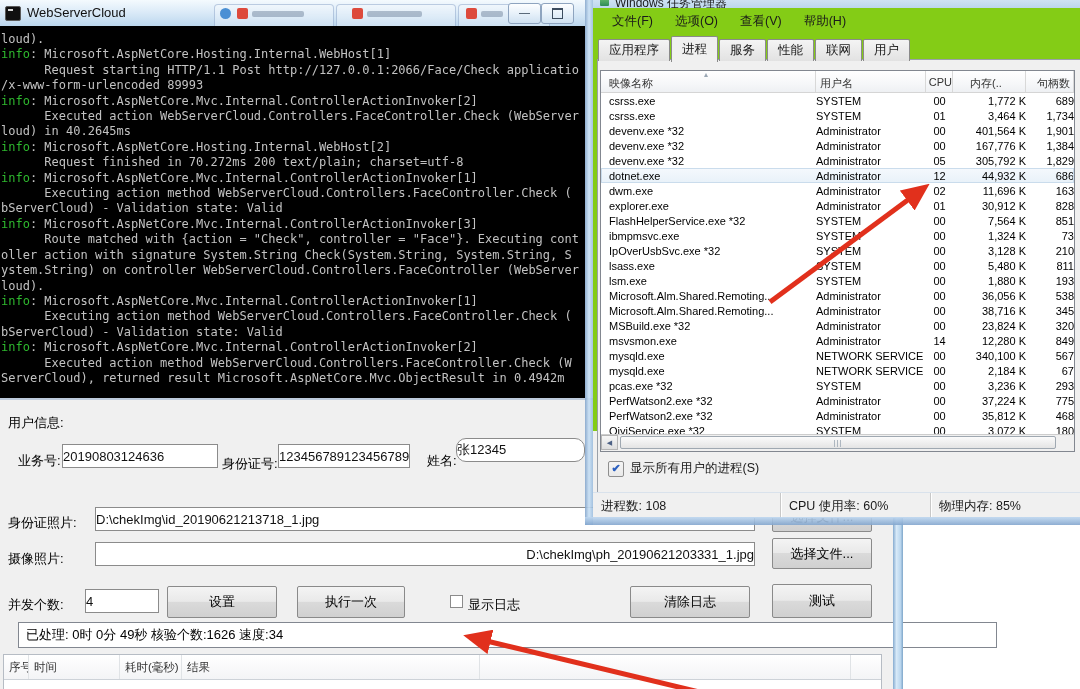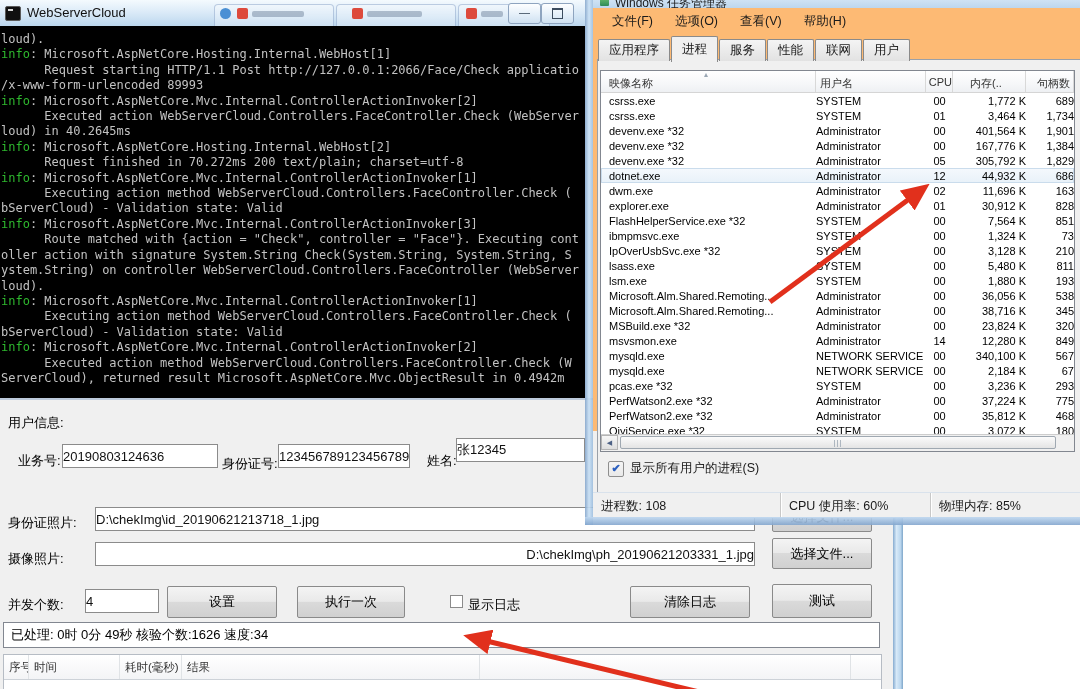--- a/index.html
+++ b/index.html
@@ -32,38 +32,38 @@
     border-top:2px solid #bccadb;font-size:13px;color:#000;}
   .aero-right{position:absolute;right:0;top:0;width:10px;height:100%;
     background:linear-gradient(90deg,#86abd0,#d7e9f8 35%,#bad6ee 75%,#7fa6c9);}
   .flabel{position:absolute;white-space:nowrap;}
   .fw-input{position:absolute;border:1px solid #8b8b8b;background:#fff;font-family:"Liberation Sans",sans-serif;
     font-size:13px;padding:0 0;height:24px;box-sizing:border-box;color:#111;}
   .btn{position:absolute;border:1px solid #8a8a8a;border-radius:2px;font-size:13px;color:#000;
     background:linear-gradient(180deg,#f4f4f4,#e9e9e9 48%,#dadada 50%,#d0d0d0);
     display:flex;align-items:center;justify-content:center;box-sizing:border-box;}
   .chk{position:absolute;width:13px;height:13px;border:1px solid #8b8b8b;background:#fff;box-sizing:border-box;}
-  .statusbox{position:absolute;left:3px;top:222px;width:877px;height:26px;background:#fff;
+  .statusbox{position:absolute;left:18px;top:222px;width:979px;height:26px;background:#fff;
     border:1px solid #828790;box-sizing:border-box;line-height:24px;padding-left:7px;font-size:13px;}
   .rtable{position:absolute;left:3px;top:254px;width:879px;height:40px;background:#fff;
     border:1px solid #b6bcc4;box-sizing:border-box;}
   .rhead{display:flex;height:24px;background:linear-gradient(#ffffff,#f3f4f6);border-bottom:1px solid #cdd2d8;
     font-size:11.5px;color:#333;}
   .rcell{border-right:1px solid #e0e3e6;padding:5px 0 0 5px;box-sizing:border-box;overflow:hidden;white-space:nowrap;}
   
   .tm{position:absolute;left:585px;top:0;width:495px;height:525px;z-index:3;overflow:hidden;}
   .tm-bl{position:absolute;left:0;top:0;width:8px;height:525px;
     background:linear-gradient(90deg,rgba(125,160,200,.85),rgba(200,224,245,.9) 50%,rgba(150,185,220,.85));}
   .tm-bb{position:absolute;left:0;top:517px;width:495px;height:8px;
     background:linear-gradient(rgba(190,215,240,.9),rgba(130,165,205,.9));}
   .tm-titlecut{position:absolute;left:8px;top:0;width:487px;height:8px;overflow:hidden;
     background:linear-gradient(#cfe2f4,#bdd6ed);}
   .tm-titlecut .t{position:relative;top:-7px;left:22px;font-size:12px;color:#1a1a1a;}
   .tm-titlecut .i{position:absolute;left:7px;top:-3px;width:9px;height:9px;background:linear-gradient(#6fc26f,#2e8b57);border-radius:1px;}
-  .tm-client{position:absolute;left:8px;top:8px;width:487px;height:423px;background:#fdba74;font-size:12.5px;}
+  .tm-client{position:absolute;left:8px;top:8px;width:487px;height:423px;background:#84cc16;font-size:12.5px;}
   .tm-menus{position:absolute;left:8px;top:2px;height:22px;display:flex;align-items:center;}
   .tm-menu{padding:3px 11px;color:#1a1a1a;}
   .tm-tabs{position:absolute;left:5px;top:28px;height:24px;display:flex;z-index:2;}
   .tm-tab{height:21px;margin-top:3px;border:1px solid #8a8a8a;border-bottom:none;border-radius:2px 2px 0 0;
     background:linear-gradient(#f4f4f4,#e2e2e2);font-size:12.5px;text-align:center;line-height:20px;
     padding:0 10px;margin-right:1px;color:#1a1a1a;}
   .tm-tab.active{height:25px;margin-top:0;background:#f0f0f0;line-height:24px;position:relative;z-index:3;}
   .tm-frame{position:absolute;left:4px;top:51px;width:482px;height:433px;border:1px solid #9aa0a8;background:#f0f0f0;}
   .tm-list{position:absolute;left:7px;top:62px;width:475px;height:382px;background:#fff;border:1px solid #828790;
     box-sizing:border-box;overflow:hidden;}
@@ -169,21 +169,21 @@
   </div>
 
   <div class="formwin">
     <div class="flabel" style="left:8px;top:14px;">用户信息:</div>
 
     <div class="flabel" style="left:18px;top:52px;">业务号:</div>
     <input class="fw-input" style="left: 62px; top: 44px; width: 156px;" value="20190803124636">
     <div class="flabel" style="left:222px;top:55px;">身份证号:</div>
     <input class="fw-input" style="left: 278px; top: 44px; width: 132px;" value="123456789123456789">
     <div class="flabel" style="left:427px;top:52px;">姓名:</div>
-    <input class="fw-input" style="left: 456px; top: 38px; width: 129px;" value="张12345">
+    <input class="fw-input" style="left: 456px; top: 38px; width: 129px; border-radius: 10px;" value="张12345">
 
     <div class="flabel" style="left:8px;top:114px;">身份证照片:</div>
     <input class="fw-input" style="left: 95px; top: 107px; width: 660px;" value="D:\chekImg\id_20190621213718_1.jpg">
     <div class="btn" style="left:772px;top:101px;width:100px;height:31px;">选择文件...</div>
 
     <div class="flabel" style="left:8px;top:150px;">摄像照片:</div>
     <input class="fw-input" style="left: 95px; top: 142px; width: 660px; text-align: right;" value="D:\chekImg\ph_20190621203331_1.jpg">
     <div class="btn" style="left:772px;top:138px;width:100px;height:31px;">选择文件...</div>
 
     <div class="flabel" style="left:8px;top:196px;">并发个数:</div>

